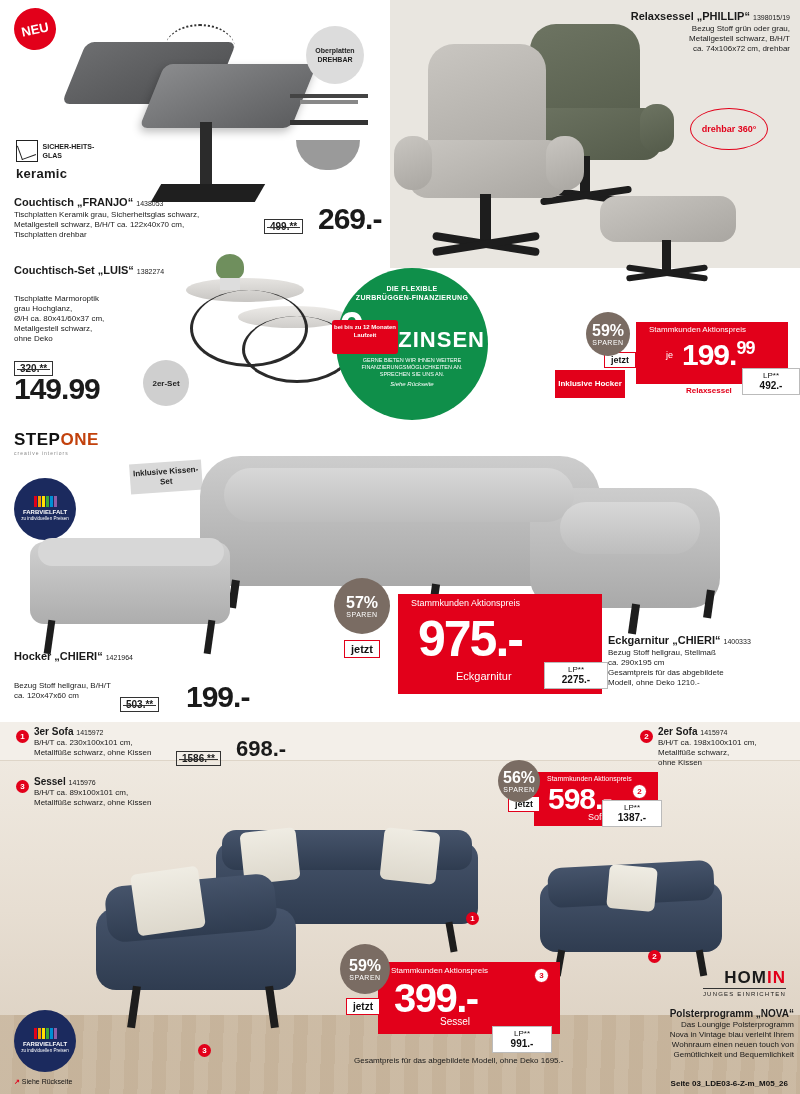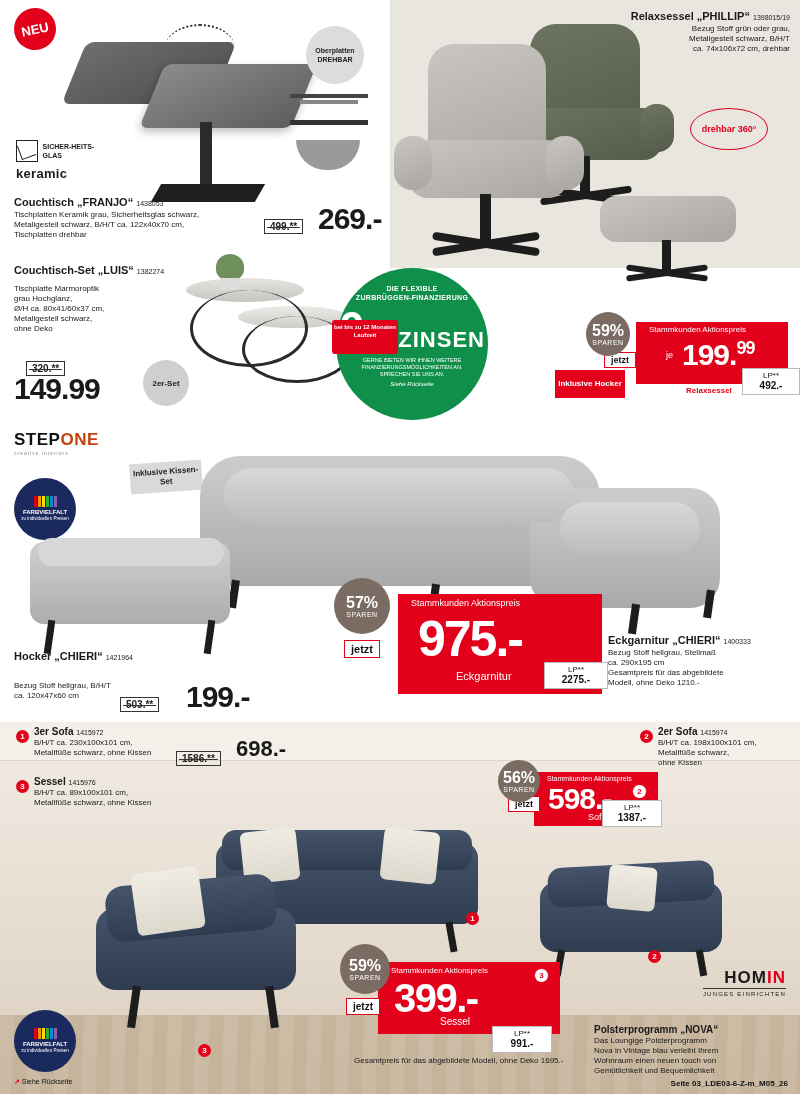--- a/index.html
+++ b/index.html
@@ -192,27 +192,27 @@
   <div class="abs" style="left:264px;top:216px;">
     <span class="oldprice">499.**</span>
   </div>
   <div class="abs bigprice" style="left:318px;top:202px;">269.-</div>
 
   <div class="abs" style="left:14px;top:264px;width:190px;">
     <div style="font-size:11px;font-weight:bold;">
       <span>Couchtisch-Set „LUIS“</span>
       <span class="tiny" style="font-weight:normal;">1382274</span>
     </div>
-    <div class="sm" style="white-space:pre-line;margin-top:8px;">Tischplatte Marmoroptik
+    <div class="sm" style="white-space:pre-line;margin-top:18px;">Tischplatte Marmoroptik
 grau Hochglanz,
 Ø/H ca. 80x41/60x37 cm,
 Metallgestell schwarz,
 ohne Deko</div>
   </div>
-  <div class="abs" style="left:14px;top:358px;margin-left:12px;">
+  <div class="abs" style="left:14px;top:358px;">
     <span class="oldprice">320.**</span>
   </div>
   <div class="abs" style="left:14px;top:372px;">
     <span class="bigprice">149.</span><span class="bigprice cents">99</span>
   </div>
 
   <div class="abs" style="left:150px;top:250px;width:200px;height:160px;">
     <div class="abs" style="left:36px;top:28px;width:118px;height:24px;border-radius:50%;background:linear-gradient(#e6e4e1,#c7c5c2);"></div>
     <div class="abs" style="left:88px;top:56px;width:110px;height:22px;border-radius:50%;background:linear-gradient(#eceae7,#cfcdca);"></div>
     <div class="abs" style="left:40px;top:40px;width:112px;height:74px;border:3px solid #2a2a2a;border-radius:50%;border-top:none;"></div>
@@ -471,21 +471,21 @@
   </div>
   <div class="lpbox" style="left:492px;top:1026px;width:42px;">
     <span>LP**</span><br>
     <b>991.-</b>
   </div>
 
   <div class="homein">
     <div class="w"><span>HOM</span><em>IN</em></div>
     <div class="sub">JUNGES EINRICHTEN</div>
   </div>
-  <div class="abs" style="left:594px;top:1008px;width:200px;text-align:left;margin-top:16px;">
+  <div class="abs" style="left:594px;top:1008px;width:200px;text-align:right;">
     <div style="font-size:10px;font-weight:bold;">Polsterprogramm „NOVA“</div>
     <div class="sm" style="white-space:pre-line;margin-top:1px;">Das Loungige Polsterprogramm
 Nova in Vintage blau verleiht Ihrem
 Wohnraum einen neuen touch von
 Gemütlichkeit und Bequemlichkeit</div>
   </div>
 
   <div class="abs sm" style="left:354px;top:1056px;">Gesamtpreis für das abgebildete Modell, ohne Deko 1695.-</div>
 
   <div class="farb" style="left:14px;top:1010px;">

